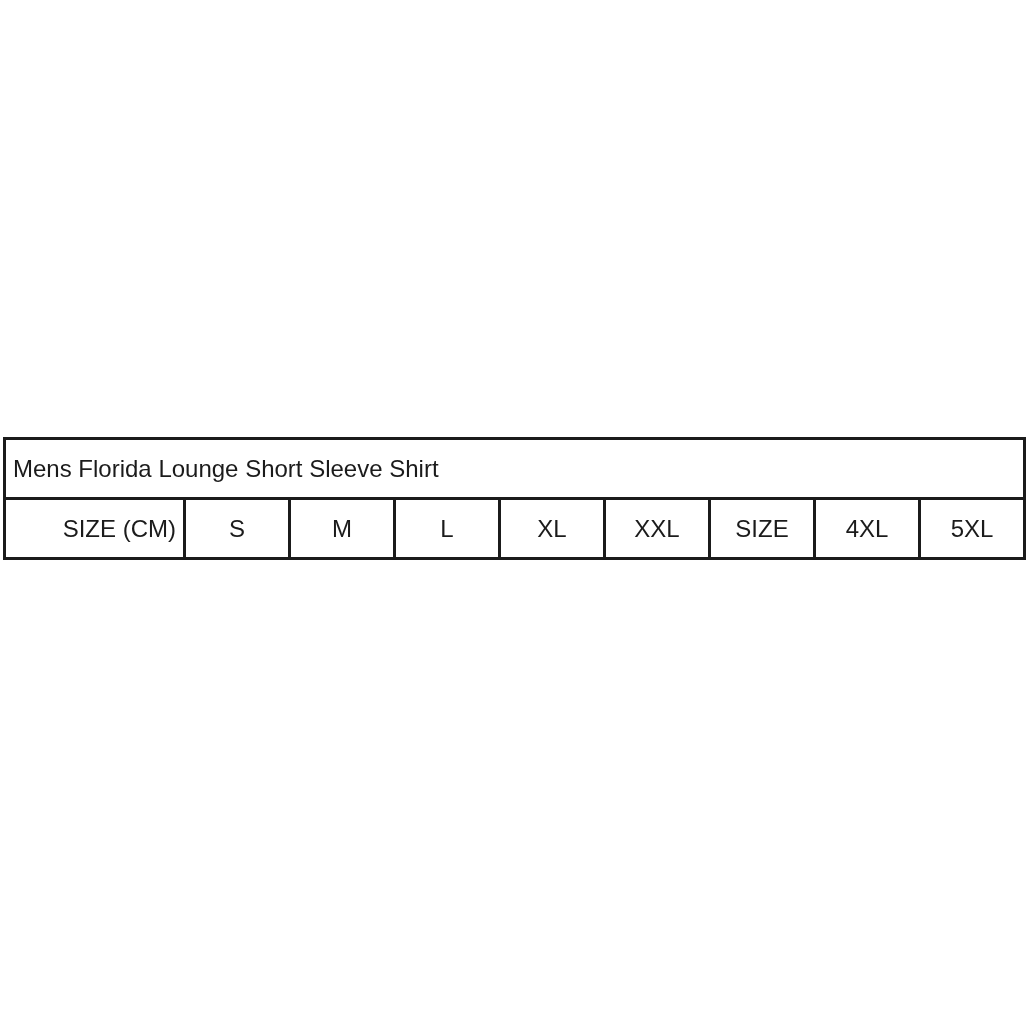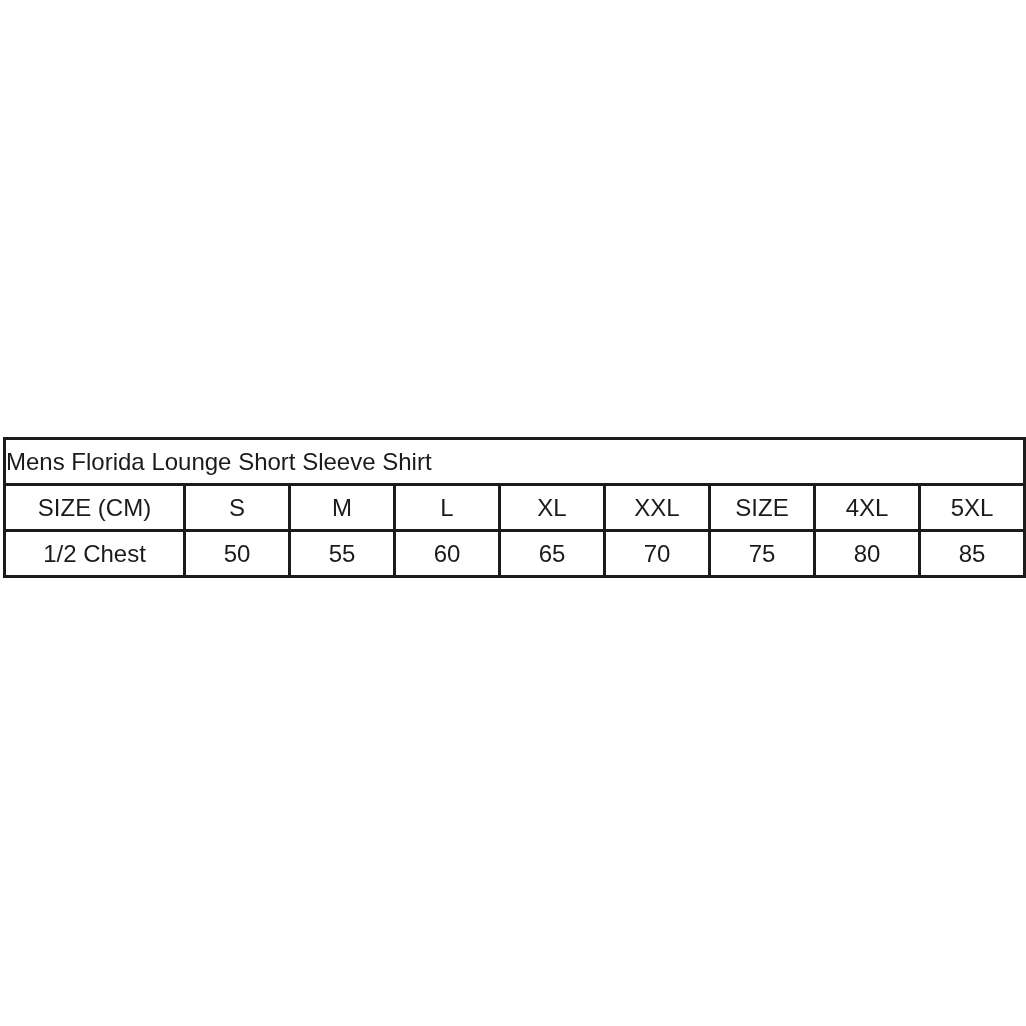--- a/index.html
+++ b/index.html
@@ -25,31 +25,31 @@
     table-layout: fixed;
     width: 1020px;
   }
   table.size-chart td, table.size-chart th {
     border: 3px solid #1b1b1b;
     font-size: 24px;
     font-weight: 400;
     color: #1b1b1b;
     background: #ffffff;
     height: 43px;
-    padding: 0;
+    padding: 7px;
     line-height: 1;
     white-space: nowrap;
     overflow: hidden;
   }
   td.title-cell {
     text-align: left;
     padding-left: 12px;
   }
   td.label-cell {
-    text-align: center;
+    text-align: right;
     padding-left: 12px;
   }
   td.center-cell {
     text-align: center;
   }
   col.label-col { width: 180px; }
   col.size-col  { width: 105px; }
 </style>
 </head>
 <body>
@@ -75,26 +75,15 @@
         <td class="label-cell">SIZE (CM)</td>
         <td class="center-cell">S</td>
         <td class="center-cell">M</td>
         <td class="center-cell">L</td>
         <td class="center-cell">XL</td>
         <td class="center-cell">XXL</td>
         <td class="center-cell">SIZE</td>
         <td class="center-cell">4XL</td>
         <td class="center-cell">5XL</td>
       </tr>
-      <tr>
-        <td class="label-cell">1/2 Chest</td>
-        <td class="center-cell">50</td>
-        <td class="center-cell">55</td>
-        <td class="center-cell">60</td>
-        <td class="center-cell">65</td>
-        <td class="center-cell">70</td>
-        <td class="center-cell">75</td>
-        <td class="center-cell">80</td>
-        <td class="center-cell">85</td>
-      </tr>
     </tbody>
   </table>
 </div>
 
 </body></html>

